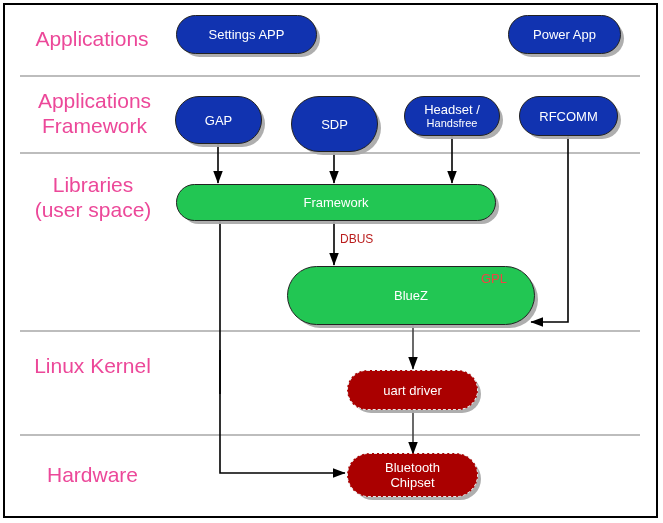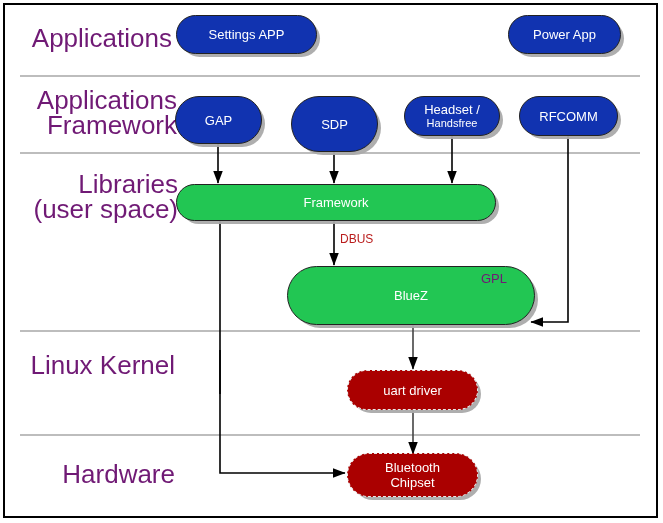--- a/index.html
+++ b/index.html
@@ -24,24 +24,24 @@
     border: 2px solid #000000;
     box-sizing: border-box;
   }
   .divider {
     position: absolute;
     height: 0;
     border-top: 2px solid #bdbdbd;
   }
   .layer-label {
     position: absolute;
-    color: #701a75;
-    font-size: 26px;
+    color: #ec4899;
+    font-size: 21px;
     line-height: 25px;
-    text-align: right;
+    text-align: center;
     white-space: pre-line;
     letter-spacing: 0px;
   }
   .node {
     position: absolute;
     border-radius: 999px;
     box-sizing: border-box;
     display: flex;
     flex-direction: column;
     align-items: center;
@@ -53,21 +53,21 @@
     z-index: 5;
   }
   .node.blue { background: #1133b0; }
   .node.green { background: #22c653; }
   .node.red  { background: #aa0000; border: 1px dashed #e8e8e8; }
   .node .t1 { font-size: 13px; line-height: 15px; }
   .node .t2 { font-size: 11px; line-height: 13px; }
   .node.green .t1 { font-size: 13px; }
   .badge-gpl {
     position: absolute;
-    color: #701a75;
+    color: #ef4444;
     font-size: 13px;
     line-height: 15px;
     z-index: 6;
   }
   .edge-label {
     position: absolute;
     color: #b91c1c;
     font-size: 12px;
     line-height: 14px;
     z-index: 6;

